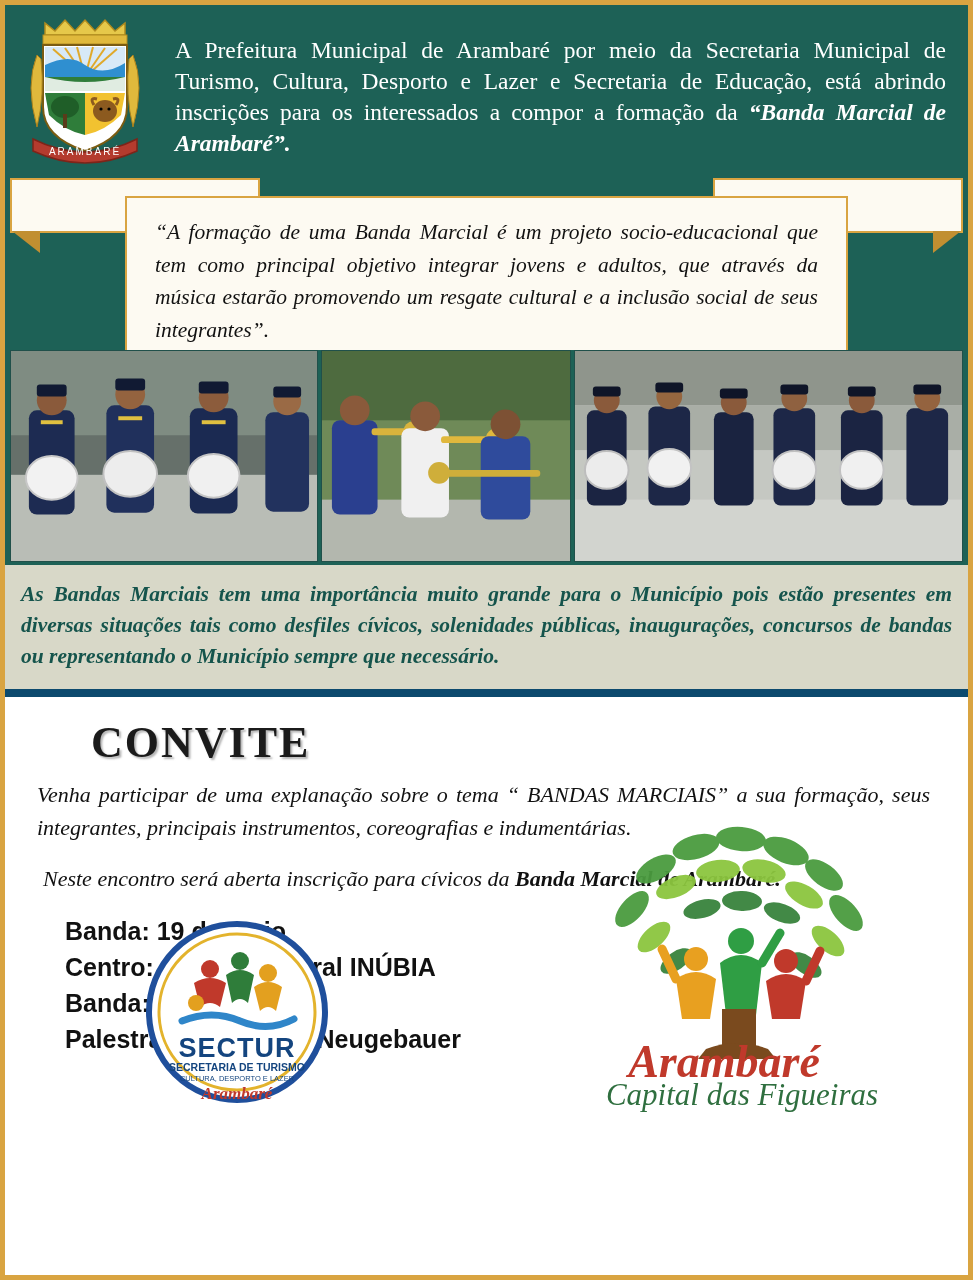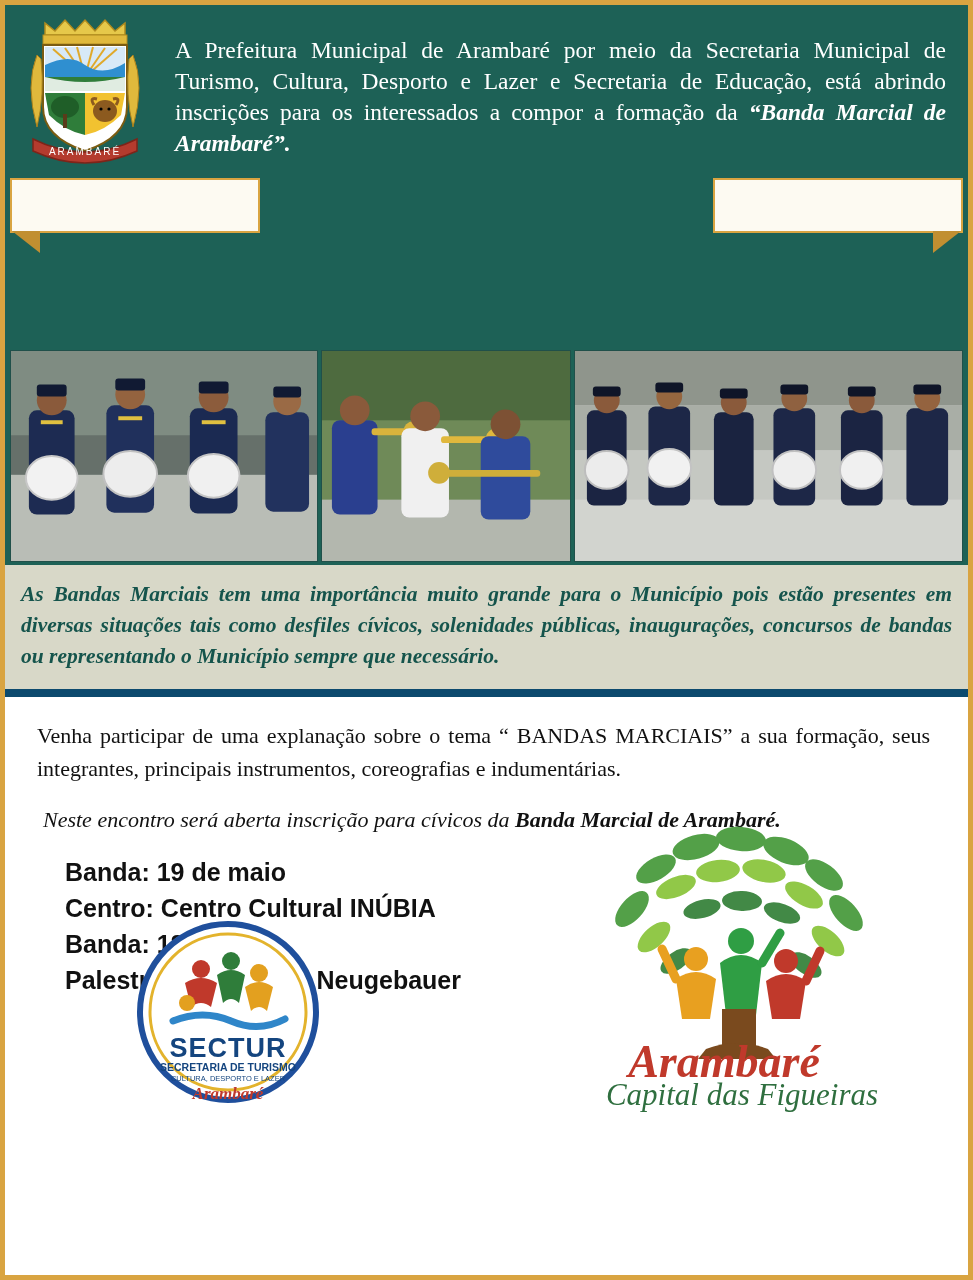--- a/index.html
+++ b/index.html
@@ -146,20 +146,21 @@
     font-family: "Liberation Serif", serif;
     font-size: 44px;
     font-weight: bold;
     letter-spacing: 2px;
     color: #1b1b1b;
     margin: 6px 0 10px 58px;
     text-shadow: 2px 2px 2px rgba(120,120,120,0.55);
   }
   .invite-p {
     font-family: "Liberation Serif", serif;
+    font-style: italic;
     font-size: 22px;
     line-height: 1.5;
     color: #111111;
     margin: 8px 0 18px 0;
     padding: 0 10px 0 4px;
     text-align: justify;
   }
   .invite-p2 {
     font-family: "Liberation Serif", serif;
     font-style: italic;
@@ -175,21 +176,21 @@
     line-height: 1.45;
     color: #111111;
     font-weight: bold;
   }
   .details .row { white-space: nowrap; }
   .details .lbl { font-weight: bold; }
 
   
   .logos {
     position: absolute;
-    left: 0; right: 0; bottom: 0;
+    left: 9px; right: 0; bottom: 0;
     height: 215px;
   }
   .sectur {
     position: absolute;
     left: 128px; bottom: 8px;
     width: 190px; height: 190px;
   }
   .arambare-logo {
     position: absolute;
     right: 52px; bottom: 6px;
@@ -247,20 +248,23 @@
       </svg>
     </div>
     <div class="header-text">
       <span>A Prefeitura Municipal de Arambaré por meio da Secretaria Municipal de Turismo, Cultura, Desporto e Lazer e Secretaria de Educação, está abrindo inscrições para os interessados a compor a  formação da </span><span class="emph">“Banda Marcial de Arambaré”.</span>
     </div>
   </div>
 
   <div class="ribbon-area">
     <div class="ribbon-wing left"></div>
     <div class="ribbon-wing right"></div>
+    <div class="ribbon-main">
+      <div class="quote-text">“A formação de uma Banda Marcial  é um projeto socio-educacional que tem como principal objetivo integrar jovens e adultos, que através da música estarão promovendo um resgate cultural e a inclusão social de seus integrantes”.</div>
+    </div>
   </div>
 
   <div class="photos">
     <div class="photo p1">
       <svg viewBox="0 0 308 212" preserveAspectRatio="xMidYMid slice">
         <rect width="308" height="212" fill="#9aa7a0"></rect>
         <rect y="0" width="308" height="85" fill="#7f8c82"></rect>
         <rect y="85" width="308" height="40" fill="#66706a"></rect>
         <rect y="125" width="308" height="87" fill="#b9bdb6"></rect>
         <g>
@@ -360,20 +364,21 @@
         </g>
       </svg>
     </div>
   </div>
 
   <div class="note-bar">
     <div class="note-text">As Bandas Marciais tem uma importância muito grande para o Município pois estão presentes em diversas situações tais como desfiles cívicos, solenidades públicas, inaugurações, concursos de bandas ou representando o Município sempre que necessário.</div>
   </div>
 
   <div class="invite">
+    <div class="convite-title">CONVITE</div>
     <div class="invite-p">Venha participar de uma explanação sobre o tema “ BANDAS MARCIAIS” a sua formação, seus integrantes, principais instrumentos, coreografias e indumentárias.</div>
     <div class="invite-p2">
       <span>Neste encontro será aberta inscrição para cívicos da </span><b>Banda Marcial de Arambaré.</b>
     </div>
     <div class="details">
       <div class="row">
         <span class="lbl">Banda:</span>
         <span>19 de maio</span>
       </div>
       <div class="row">

